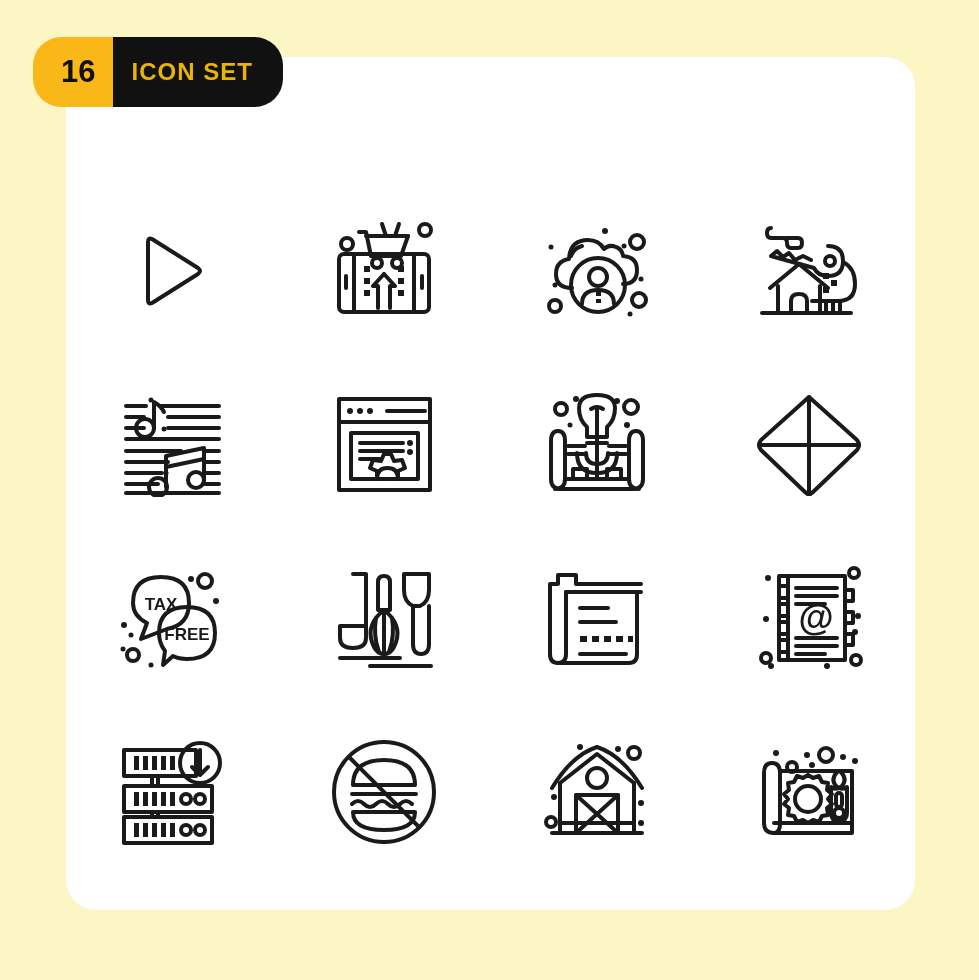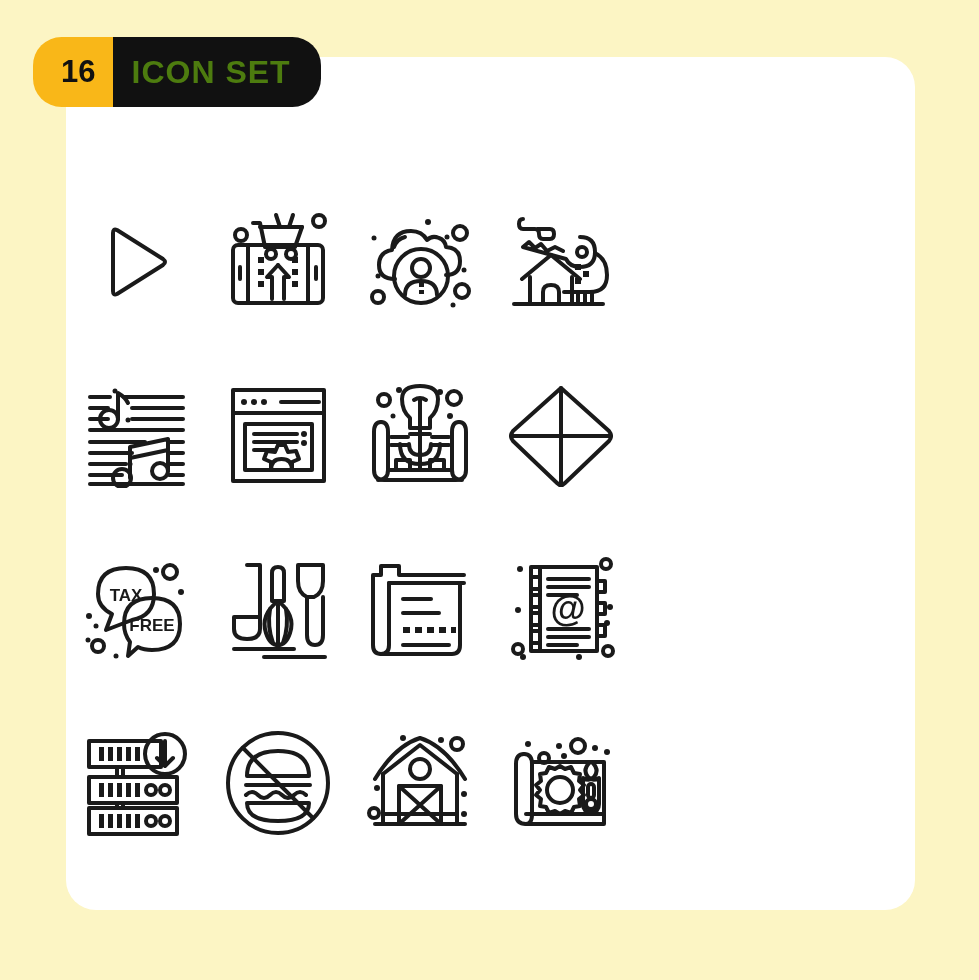--- a/index.html
+++ b/index.html
@@ -35,35 +35,35 @@
     font-size: 31px;
     font-weight: bold;
     display: flex;
     align-items: center;
     justify-content: center;
     padding: 0 18px 0 28px;
     letter-spacing: 0px;
   }
   #badge .title {
     background: #111111;
-    color: #4d7c0f;
-    font-size: 32px;
+    color: #eab308;
+    font-size: 24px;
     font-weight: bold;
     display: flex;
     align-items: center;
     justify-content: center;
     padding: 0 30px 0 18px;
     letter-spacing: 1px;
   }
   #grid {
     position: absolute;
-    left: 66px; top: 57px;
+    left: 66px; top: 66px;
     width: 849px; height: 853px;
     display: grid;
-    grid-template-columns: repeat(6, 1fr);
+    grid-template-columns: repeat(4, 1fr);
     grid-template-rows: 118px repeat(4, 1fr) 40px;
     box-sizing: border-box;
   }
   .cell {
     grid-row: auto;
     display: flex;
     align-items: center;
     justify-content: center;
   }
   .r1 { grid-row: 2; }

